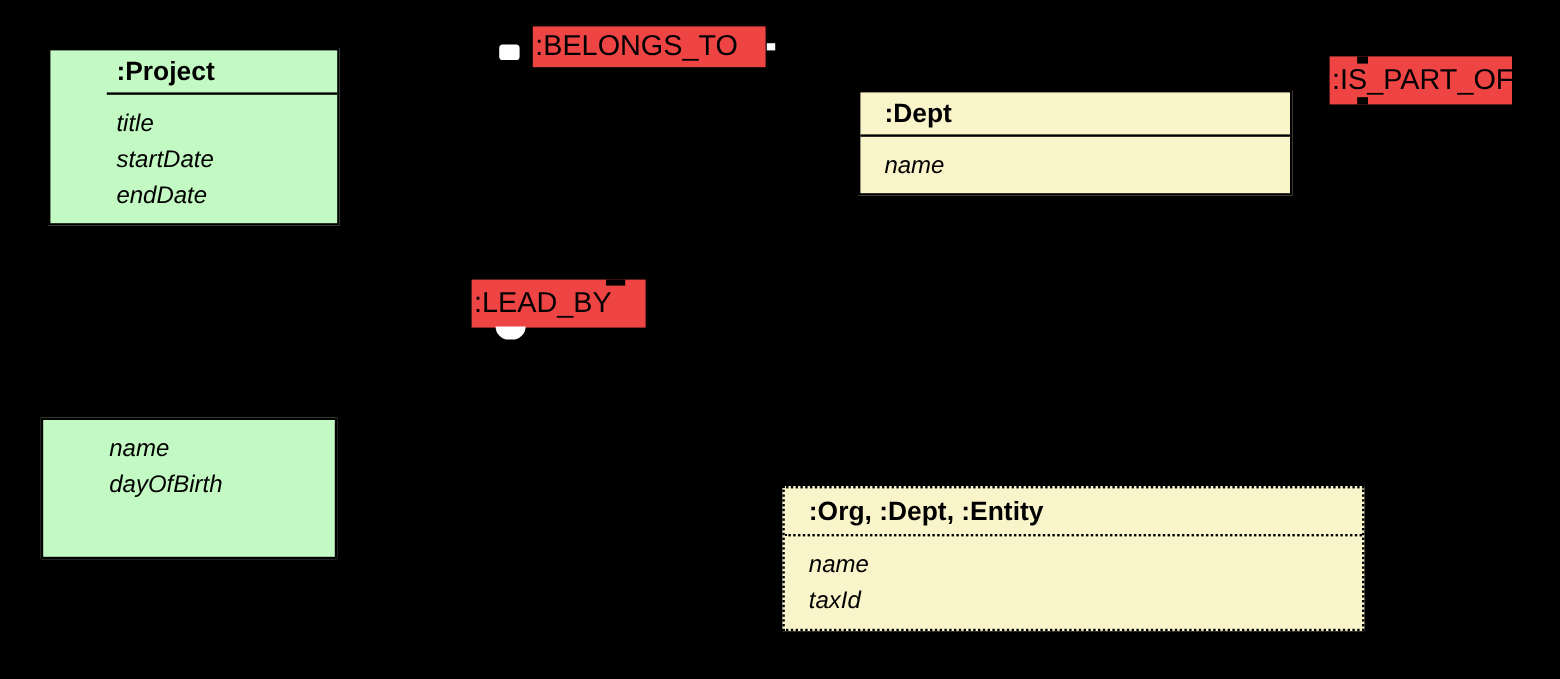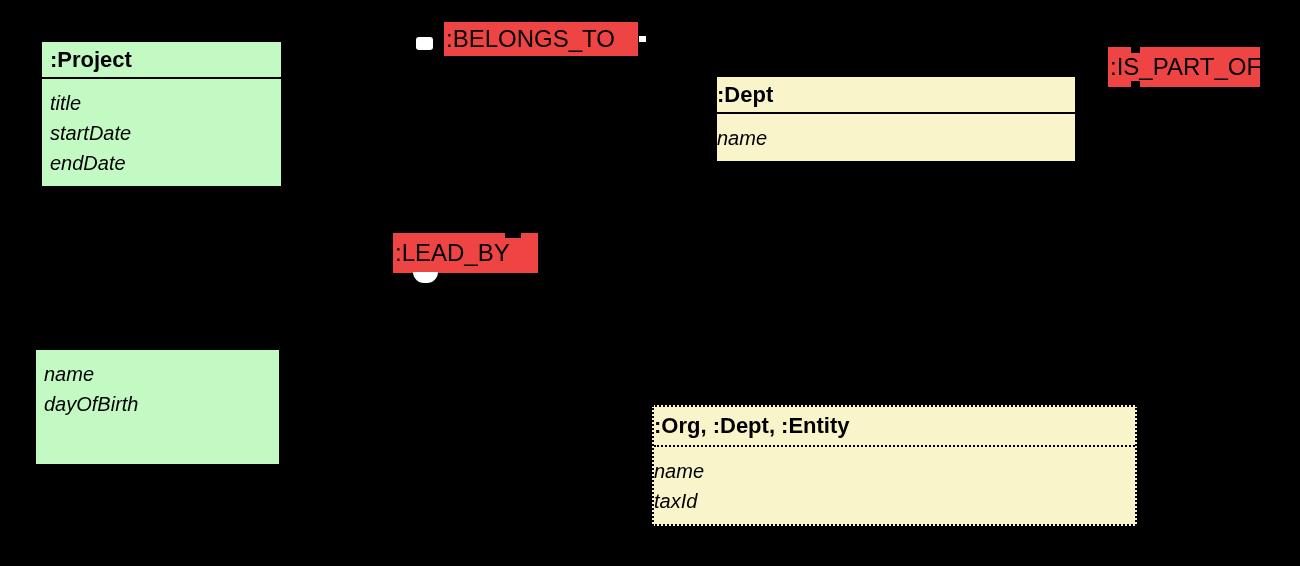--- a/index.html
+++ b/index.html
@@ -33,22 +33,22 @@
     white-space: nowrap;
   }
   .node.dotted .node-header { border-bottom: 2px dotted #000000; }
   .node-attrs {
     font-style: italic;
     font-size: 20px;
     line-height: 30px;
     padding-top: 9px;
     white-space: nowrap;
   }
-  .pad-lg .node-header, .pad-lg .node-attrs { padding-left: 8px; }
-  .pad-sm .node-header, .pad-sm .node-attrs { padding-left: 0; }
+  .pad-lg .node-header, .pad-lg .node-attrs { padding-left: 8px; margin-left: 47px; }
+  .pad-sm .node-header, .pad-sm .node-attrs { padding-left: 20px; }
 
   
   #node-project { left: 40px;  top: 40px;  width: 243px; height: 148px; }
   #node-project .node-header { height: 37px; }
   #node-dept    { left: 715px; top: 75px;  width: 362px; height: 88px; }
   #node-dept .node-header { height: 37px; }
   #node-person  { left: 34px;  top: 348px; width: 247px; height: 118px; }
   #node-person .node-header { height: 37px; }
   #node-org     { left: 652px; top: 405px; width: 485px; height: 121px; }
   #node-org .node-header { height: 40px; }

